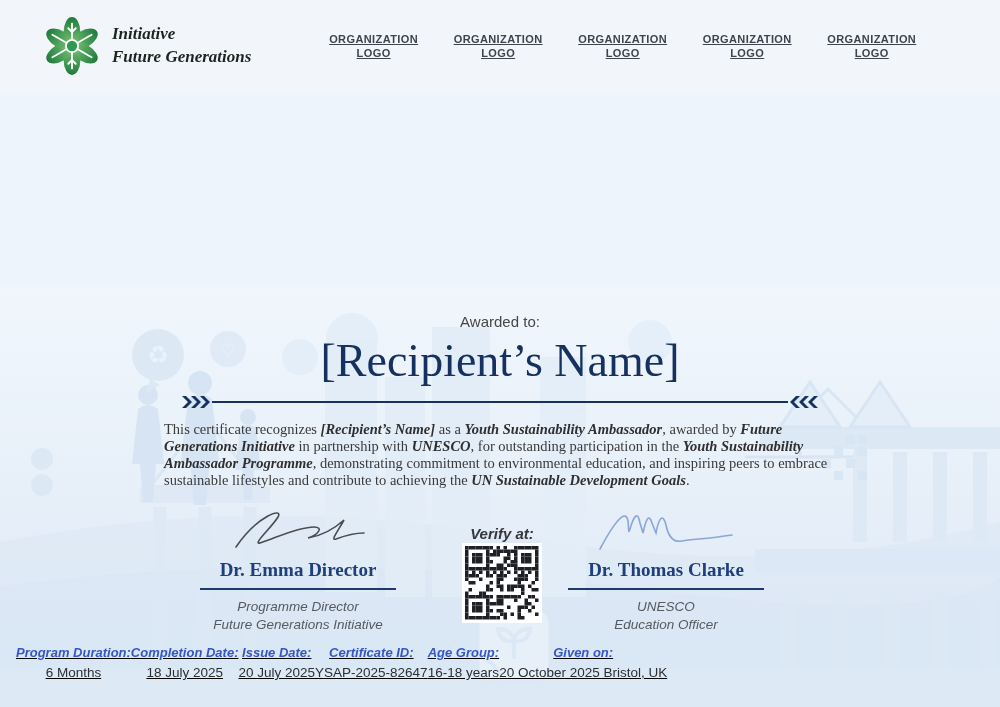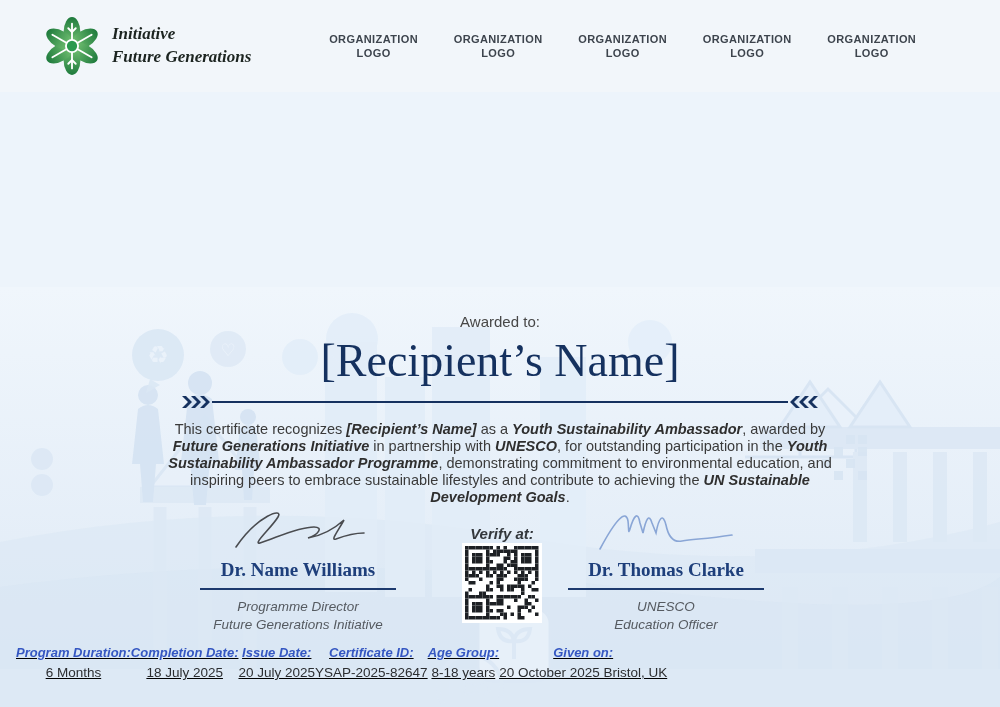--- a/index.html
+++ b/index.html
@@ -5,36 +5,36 @@
   html,body{margin:0;padding:0;}
   body{font-family:"Liberation Sans","DejaVu Sans",sans-serif;background:#fff;}
   .certificate{position:relative;width:1000px;height:707px;overflow:hidden;background:#edf4fb;}
 
   
   .header{position:absolute;top:0;left:0;width:1000px;height:92px;background:#f2f6fa;display:flex;align-items:center;}
   .brand{display:flex;align-items:center;margin-left:44px;}
   .brand-logo{width:56px;height:60px;margin-right:12px;}
   .brand-name{font-family:"Liberation Serif","DejaVu Serif",serif;font-style:italic;font-weight:700;font-size:17px;line-height:1.35;color:#1c2420;}
   .org-row{flex:1;display:flex;justify-content:space-around;align-items:center;margin:0 66px 0 60px;}
-  .org-logo{font-size:11px;font-weight:700;letter-spacing:.4px;color:#3d444d;text-align:center;line-height:1.3;}
+  .org-logo{font-size:11px;font-weight:700;letter-spacing:.4px;color:#3d444d;text-align:center;line-height:1.3;text-decoration:underline;}
 
   
   .banner{position:absolute;top:92px;left:0;width:1000px;height:195px;background:var(--navy,#122c5b);color:#fff;text-align:center;}
   .banner-title{font-family:"Liberation Serif","DejaVu Serif",serif;font-weight:600;font-size:60px;letter-spacing:1px;margin-top:30px;}
   .banner-subtitle{font-style:italic;font-size:28px;font-weight:400;margin-top:18px;letter-spacing:.5px;color:#f4f7fb;}
 
   
   .main{position:absolute;top:287px;left:0;width:1000px;height:382px;background:linear-gradient(#f0f6fc,#dfeaf6);}
   .watermark{position:absolute;inset:0;pointer-events:none;}
   .awarded-to{position:relative;text-align:center;margin-top:26px;font-size:15px;color:#474747;}
   .recipient{position:relative;text-align:center;font-family:"Liberation Serif","DejaVu Serif",serif;font-size:46px;color:#15315f;margin-top:4px;}
   .divider{position:relative;display:flex;align-items:center;width:636px;margin:8px auto 0 auto;height:14px;}
   .divider .line{flex:1;height:2px;background:#15315f;}
   .chev{width:30px;height:12px;flex:0 0 auto;}
-  .paragraph{position:relative;width:672px;margin:12px auto 0 auto;text-align:center;font-size:14.5px;line-height:17px;color:#3a3a3a;}
+  .paragraph{position:relative;width:672px;margin:12px auto 0 auto;font-size:14.5px;line-height:17px;color:#3a3a3a;font-family:Liberation Serif, serif;}
   .paragraph .seg-b{font-weight:700;font-style:italic;color:#2f2f2f;}
 
   
   .sig-row{position:absolute;top:218px;left:0;width:1000px;height:135px;}
   .sig-block{position:absolute;text-align:center;}
   .sig-left{left:170px;width:256px;}
   .sig-right{left:538px;width:256px;}
   .sig-scribble{height:48px;}
   .sig-name{font-family:"Liberation Serif","DejaVu Serif",serif;font-weight:700;font-size:19px;color:#1e3f7b;margin-top:2px;}
   .sig-rule{width:196px;height:2px;background:#1d3a6e;margin:7px auto 8px auto;}
@@ -213,21 +213,21 @@
     </div>
 
     <div class="paragraph"><span>This certificate recognizes </span><span class="seg-b">[Recipient’s Name]</span><span> as a </span><span class="seg-b">Youth Sustainability Ambassador</span><span>, awarded by </span><span class="seg-b">Future Generations Initiative</span><span> in partnership with </span><span class="seg-b">UNESCO</span><span>, for outstanding participation in the </span><span class="seg-b">Youth Sustainability Ambassador Programme</span><span>, demonstrating commitment to environmental education, and inspiring peers to embrace sustainable lifestyles and contribute to achieving the </span><span class="seg-b">UN Sustainable Development Goals</span><span>.</span></div>
 
     <div class="sig-row">
 
       <div class="sig-block sig-left">
         <svg class="sig-scribble" viewBox="0 0 160 48" width="160" height="48">
           <path d="M18,42 C40,10 66,2 60,12 C54,22 34,40 42,38 C58,33 80,22 96,22 C106,22 100,30 90,33 C102,31 116,24 126,15 C120,26 112,36 118,34 C126,31 136,28 146,28" fill="none" stroke="#4a4c50" stroke-width="1.6" stroke-linecap="round"></path>
         </svg>
-        <div class="sig-name">Dr. Name Williams</div>
+        <div class="sig-name">Dr. Emma Director</div>
         <div class="sig-rule"></div>
         <div class="sig-role">
           <div>Programme Director</div>
           <div>Future Generations Initiative</div>
         </div>
       </div>
 
       <div class="qr-block">
         <div class="qr-label">Verify at:</div>
         <div class="qr-box"><svg width="73.5" height="73.5" xmlns="http://www.w3.org/2000/svg">
@@ -490,21 +490,21 @@
     <div class="f-item">
       <div class="f-label">Issue Date:</div>
       <div class="f-value">20 July 2025</div>
     </div>
     <div class="f-item">
       <div class="f-label">Certificate ID:</div>
       <div class="f-value">YSAP-2025-82647</div>
     </div>
     <div class="f-item">
       <div class="f-label">Age Group:</div>
-      <div class="f-value">8-18 years</div>
+      <div class="f-value">16-18 years</div>
     </div>
     <div class="f-item">
       <div class="f-label">Given on:</div>
       <div class="f-value">20 October 2025 Bristol, UK</div>
     </div>
   </div>
 
 </div>
 
 </body></html>

